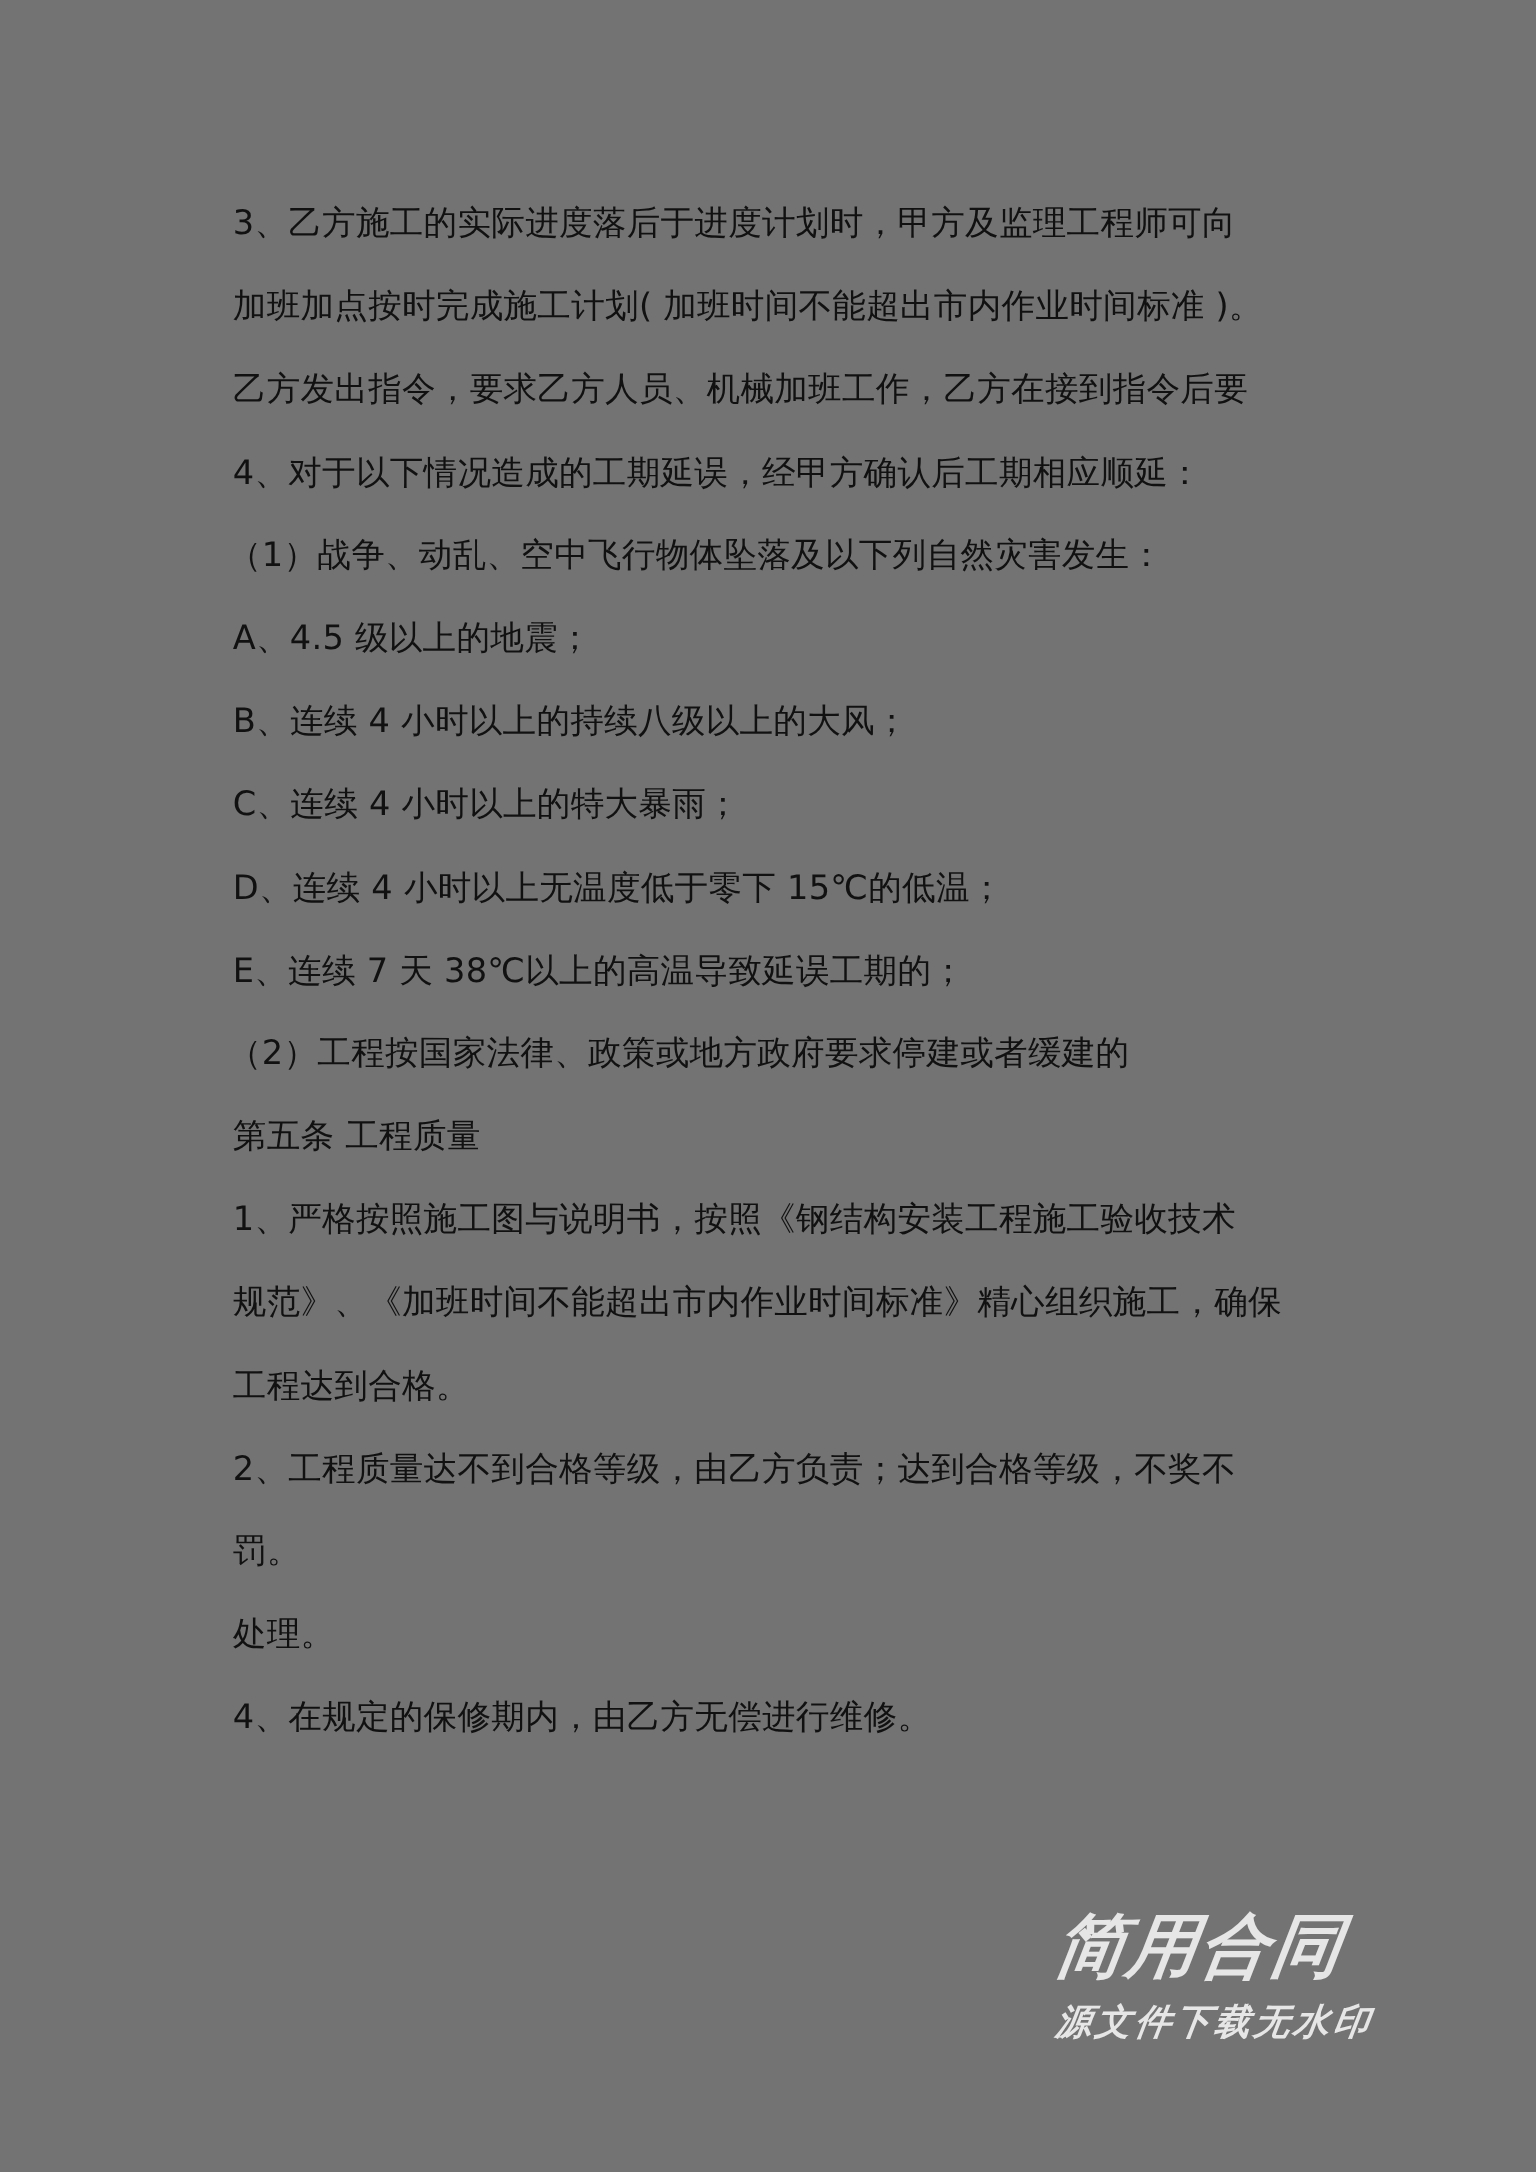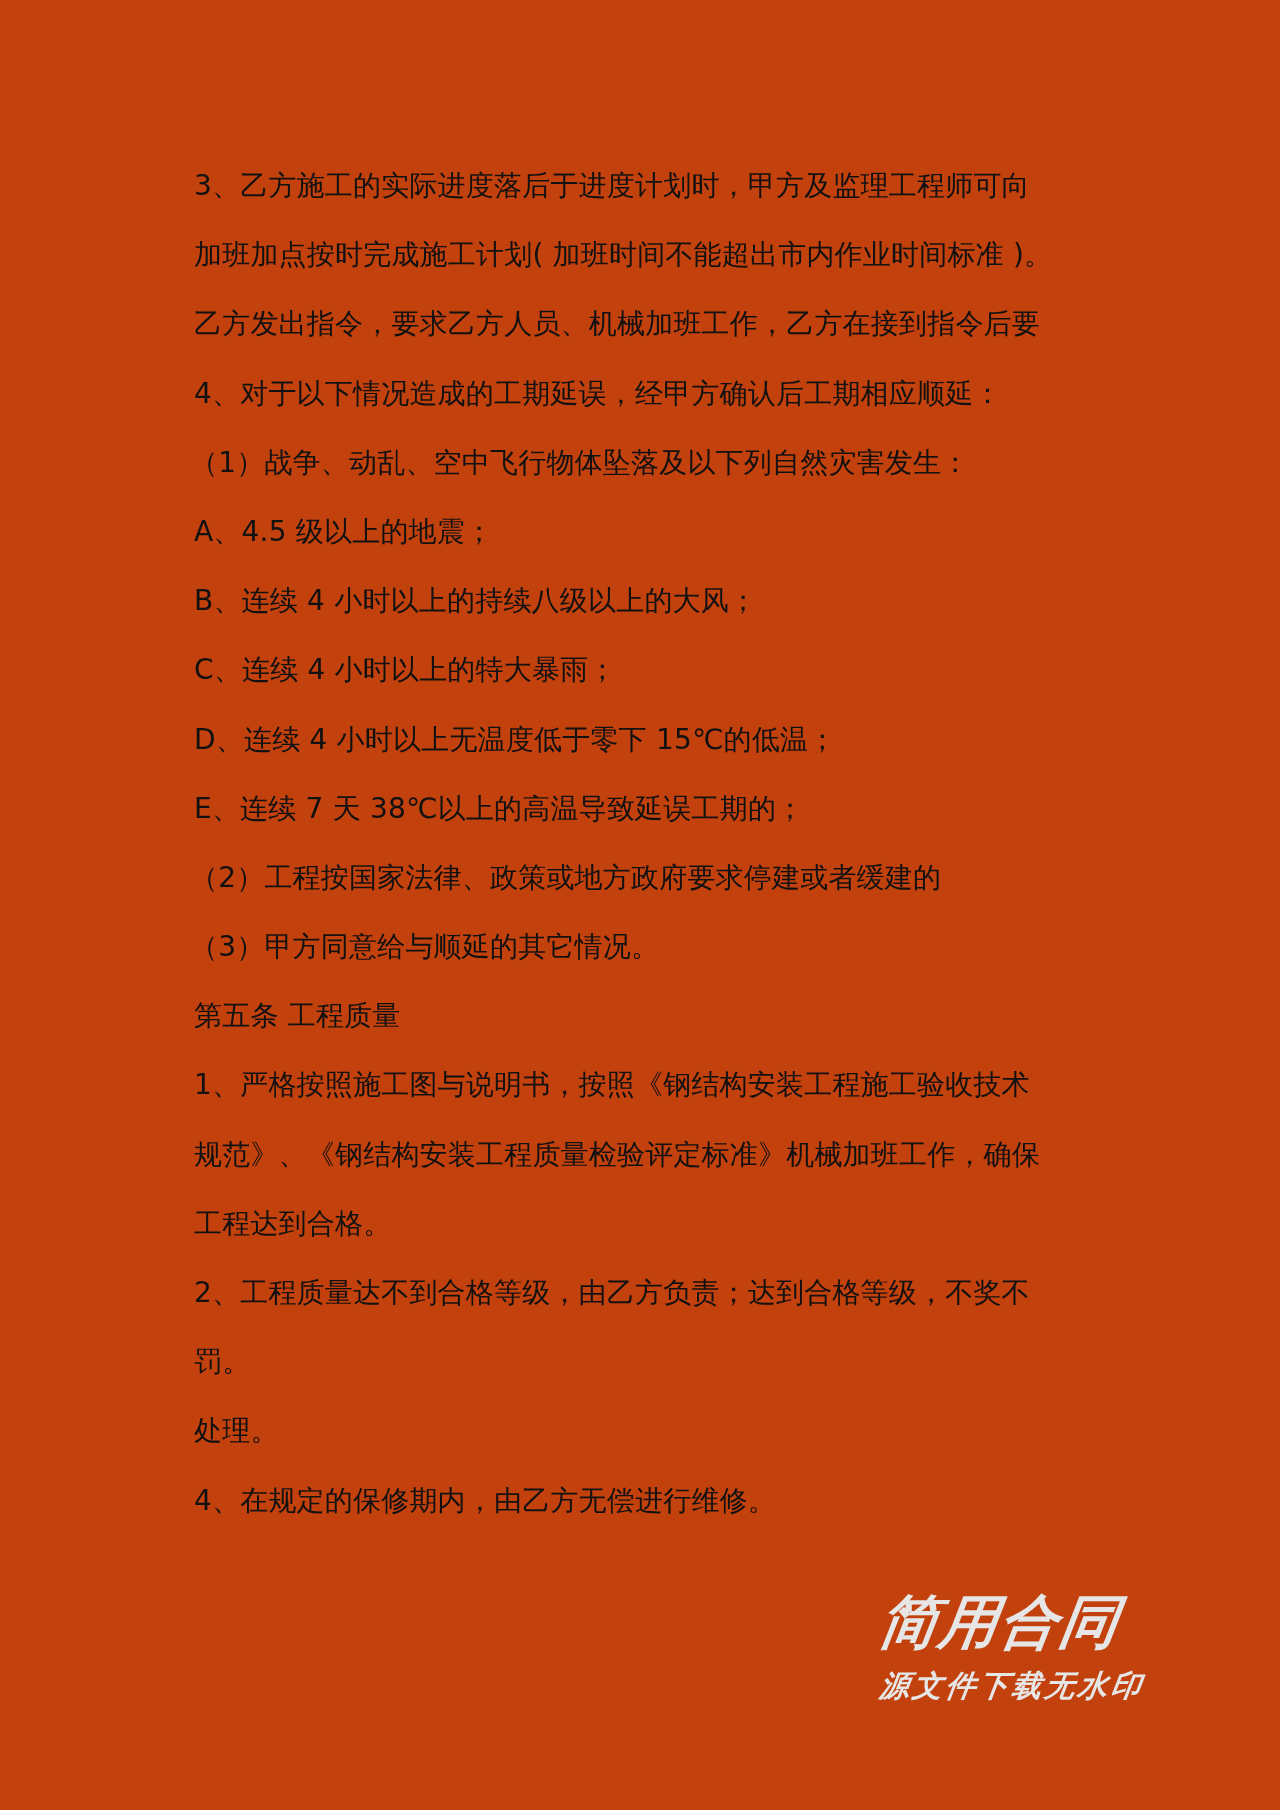--- a/index.html
+++ b/index.html
@@ -12,21 +12,21 @@
       height: 1810px;
       position: relative;
       overflow: hidden;
       font-family: "DejaVu Sans", "Liberation Sans", sans-serif;
       color: #111111;
     }
     .page {
       position: absolute;
       left: 0; top: 0;
       width: 1280px; height: 1810px;
-      background: #c2410c;
+      background: #737373;
     }
     .content {
       position: absolute;
       left: 194px;
       top: 166px;
       width: 900px;
     }
     .line {
       height: 69.2px;
       line-height: 40px;
@@ -77,24 +77,23 @@
     <div class="line">加班加点按时完成施工计划( 加班时间不能超出市内作业时间标准 )。</div>
     <div class="line">乙方发出指令，要求乙方人员、机械加班工作，乙方在接到指令后要</div>
     <div class="line">4、对于以下情况造成的工期延误，经甲方确认后工期相应顺延：</div>
     <div class="line indent-paren">（1）战争、动乱、空中飞行物体坠落及以下列自然灾害发生：</div>
     <div class="line">A、4.5 级以上的地震；</div>
     <div class="line">B、连续 4 小时以上的持续八级以上的大风；</div>
     <div class="line">C、连续 4 小时以上的特大暴雨；</div>
     <div class="line">D、连续 4 小时以上无温度低于零下 15℃的低温；</div>
     <div class="line">E、连续 7 天 38℃以上的高温导致延误工期的；</div>
     <div class="line indent-paren">（2）工程按国家法律、政策或地方政府要求停建或者缓建的</div>
-    <div class="line indent-paren">（3）甲方同意给与顺延的其它情况。</div>
     <div class="line">第五条  工程质量</div>
     <div class="line">1、严格按照施工图与说明书，按照《钢结构安装工程施工验收技术</div>
-    <div class="line">规范》、《钢结构安装工程质量检验评定标准》机械加班工作，确保</div>
+    <div class="line">规范》、《加班时间不能超出市内作业时间标准》精心组织施工，确保</div>
     <div class="line">工程达到合格。</div>
     <div class="line">2、工程质量达不到合格等级，由乙方负责；达到合格等级，不奖不</div>
     <div class="line">罚。</div>
     <div class="line">处理。</div>
     <div class="line">4、在规定的保修期内，由乙方无偿进行维修。</div>
   </div>
 
   <div class="watermark">
     <div class="wm-brand">简用合同</div>
     <div class="wm-sub">源文件下载无水印</div>

